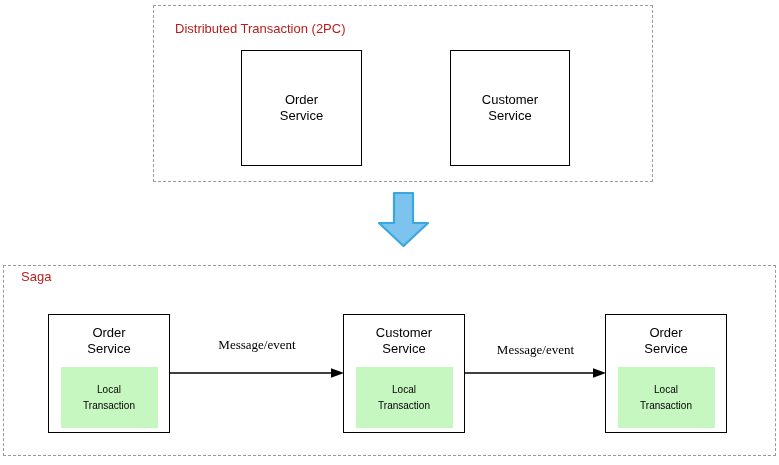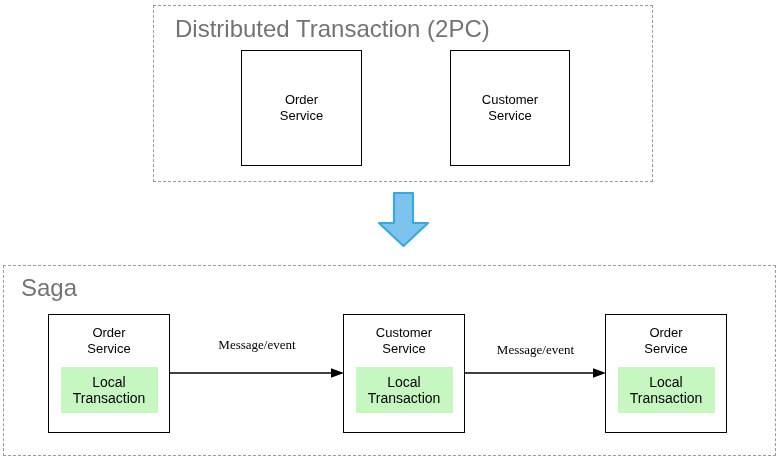--- a/index.html
+++ b/index.html
@@ -36,33 +36,33 @@
     height: 177px;
   }
   #group-saga {
     left: 3px;
     top: 265px;
     width: 773px;
     height: 191px;
   }
   .group-title {
     position: absolute;
-    font-size: 24px;
+    font-size: 13px;
     line-height: 22px;
-    color: #737373;
+    color: #b91c1c;
     white-space: nowrap;
     text-align: center;
   }
   #title-2pc {
     left: 21px;
     top: 12px;
   }
   #title-saga {
     left: 17px;
-    top: 11px;
+    top: 0;
   }
 
   
   .service-box {
     position: absolute;
     border: 1.6px solid #000000;
     background: #ffffff;
     box-sizing: border-box;
     display: flex;
     align-items: center;
@@ -115,26 +115,26 @@
     margin-top: 10px;
     font-size: 13px;
     line-height: 16px;
     text-align: center;
     white-space: pre-line;
     color: #000000;
   }
   .local-txn {
     margin-top: 10px;
     width: 97px;
-    height: 46px;
+    height: 61px;
     background: #c6f7c0;
     display: flex;
     align-items: center;
     justify-content: center;
-    font-size: 14px;
+    font-size: 10px;
     line-height: 16px;
     text-align: center;
     white-space: pre-line;
     color: #000000;
   }
 
   
   .connector {
     position: absolute;
     height: 14px;

